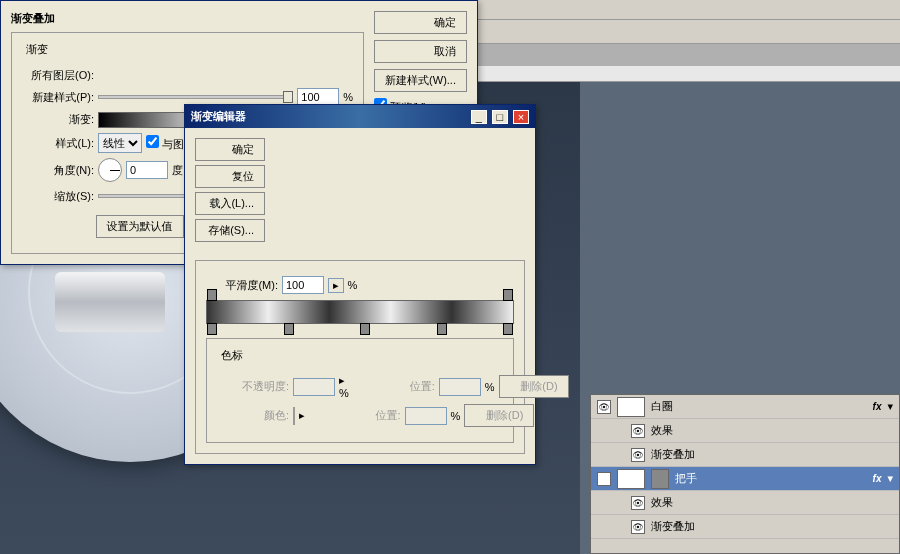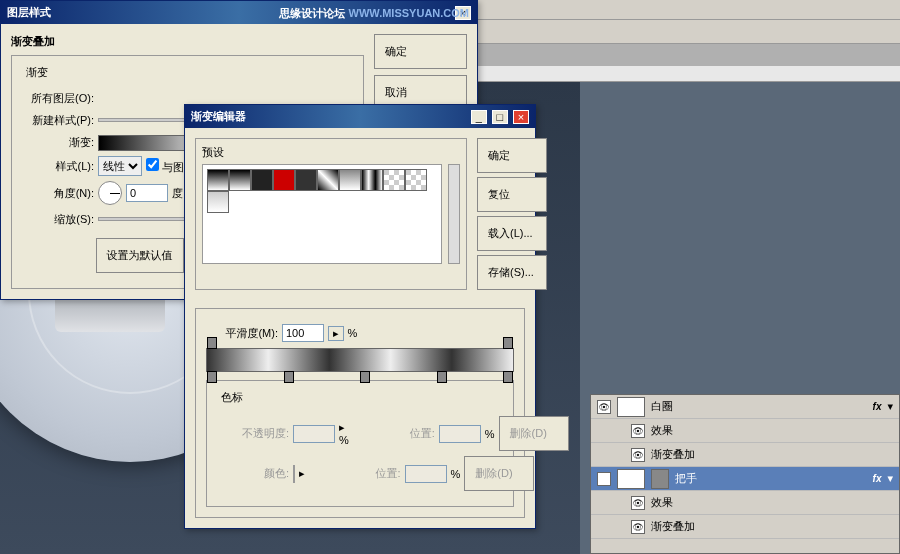--- a/index.html
+++ b/index.html
@@ -35,21 +35,21 @@
 .style-list .item { padding: 4px 6px; }
 .style-list input { margin-right: 4px; }
 
 .gradient-section { flex: 1; }
 .fieldset { border: 1px solid #999; padding: 10px; }
 .fieldset .legend { background: #ece9d8; padding: 0 4px; margin-top: -18px; margin-bottom: 6px; display: inline-block; }
 .row { display: flex; align-items: center; margin: 5px 0; gap: 4px; }
 .row label { min-width: 72px; text-align: right; }
 .row input[type=text], .row input[type=number] { width: 42px; height: 18px; border: 1px solid #7f9db9; padding: 1px 3px; }
 .row select { height: 20px; border: 1px solid #7f9db9; }
-.btn { background: #ece9d8; border: 1px solid #888; padding: 9px 10px; cursor: pointer; min-width: 70px; text-align:left; }
+.btn { background: #ece9d8; border: 1px solid #888; padding: 3px 10px; cursor: pointer; min-width: 70px; text-align:right; }
 .btns-col { display: flex; flex-direction: column; gap: 6px; }
 .dial { width:24px; height:24px; border:1px solid #888; border-radius:50%; display:inline-block; position:relative; background:#fff; }
 .dial::after { content:''; position:absolute; top:50%; left:50%; width:10px; height:1px; background:#000; transform-origin:left; transform: rotate(0deg); }
 .slider-track { flex:1; height:4px; background:#ccc; position:relative; border:1px solid #999; }
 .slider-thumb { position:absolute; top:-5px; width:10px; height:12px; background:#ece9d8; border:1px solid #666; }
 .grad-preview { width:120px; height:16px; background:linear-gradient(90deg,#000,#fff); border:1px solid #666; display:inline-block; }
 .swatch { width: 38px; height: 38px; background: linear-gradient(180deg,#f5f5f7,#b8bcc2,#e0e2e6); border: 1px solid #999; }
 
 
 .ge { position:absolute; }
@@ -115,25 +115,20 @@
     <span>400</span>
     <span>450</span>
 </div>
 
 <div class="canvas-area">
   <div class="disc"></div>
   <div class="handle"></div>
 </div>
 
 <div class="dlg" style="top:0; left:420; width:478px;">
-  <div class="title">
-    <span>图层样式</span>
-    <span class="watermark"><span class="cn">思缘设计论坛</span> <span>WWW.MISSYUAN.COM</span></span>
-    <div class="controls"><span>×</span></div>
-  </div>
   <div class="body">
     <div class="gradient-section">
       <div style="font-weight:bold;margin-bottom:6px;">渐变叠加</div>
       <div class="fieldset">
         <div class="legend">渐变</div>
         <div class="row">
           <label>所有图层(O):</label>
         </div>
         <div class="row">
           <label>新建样式(P):</label>
@@ -188,39 +183,20 @@
   <div class="title">
     <span>渐变编辑器</span>
     <div class="controls">
       <span>_</span>
       <span>□</span>
       <span style="background:#e04030;color:#fff;">×</span>
     </div>
   </div>
   <div class="body" style="flex-direction:column;">
     <div style="display:flex; gap:10px;">
-      <div class="preset-area" style="flex:1;">
-        <div style="margin-bottom:4px;">预设</div>
-        <div style="display:flex;gap:6px;">
-          <div class="preset-grid">
-            <div class="preset" style="background:linear-gradient(#000,#fff);"></div>
-            <div class="preset" style="background:linear-gradient(#000,transparent);"></div>
-            <div class="preset" style="background:#222;"></div>
-            <div class="preset" style="background:#c00;"></div>
-            <div class="preset" style="background:#333;"></div>
-            <div class="preset" style="background:linear-gradient(45deg,#000,#fff,#000);"></div>
-            <div class="preset" style="background:linear-gradient(#888,#fff);"></div>
-            <div class="preset" style="background:linear-gradient(90deg,#000,#fff,#000,#fff);"></div>
-            <div class="preset" style="background:repeating-conic-gradient(#ccc 0 25%,#fff 0 50%) 0/10px 10px;"></div>
-            <div class="preset" style="background:repeating-conic-gradient(#ccc 0 25%,#fff 0 50%) 0/10px 10px;"></div>
-            <div class="preset" style="background:linear-gradient(#ccc,#fff);"></div>
-          </div>
-          <div style="width:12px;background:#ddd;border:1px solid #999;"></div>
-        </div>
-      </div>
       <div class="ge-btn-col">
         <button class="btn">确定</button>
         <button class="btn">复位</button>
         <button class="btn">载入(L)...</button>
         <button class="btn">存储(S)...</button>
       </div>
     </div>
 
 
     <div class="fieldset" style="margin-top:8px;">
@@ -232,21 +208,21 @@
       </div>
       <div class="grad-bar">
         <div class="stop top" style="left:0;"></div>
         <div class="stop top" style="right:0;"></div>
         <div class="stop bottom" style="left:0;"></div>
         <div class="stop bottom" style="left:25%;"></div>
         <div class="stop bottom" style="left:50%;"></div>
         <div class="stop bottom" style="left:75%;"></div>
         <div class="stop bottom" style="right:0;"></div>
       </div>
-      <div class="fieldset" style="margin-top:8px;">
+      <div class="fieldset" style="margin-top:14px;">
         <div class="legend">色标</div>
         <div class="row">
           <label style="color:#999;">不透明度:</label>
           <input type="text" disabled="" style="width: 42px;">
           <span>▸ %</span>
           <label style="color:#999;margin-left:10px;">位置:</label>
           <input type="text" disabled="" style="width: 42px;">
           <span>%</span>
           <button class="btn" disabled="" style="color:#999;margin-left:auto;">删除(D)</button>
         </div>

